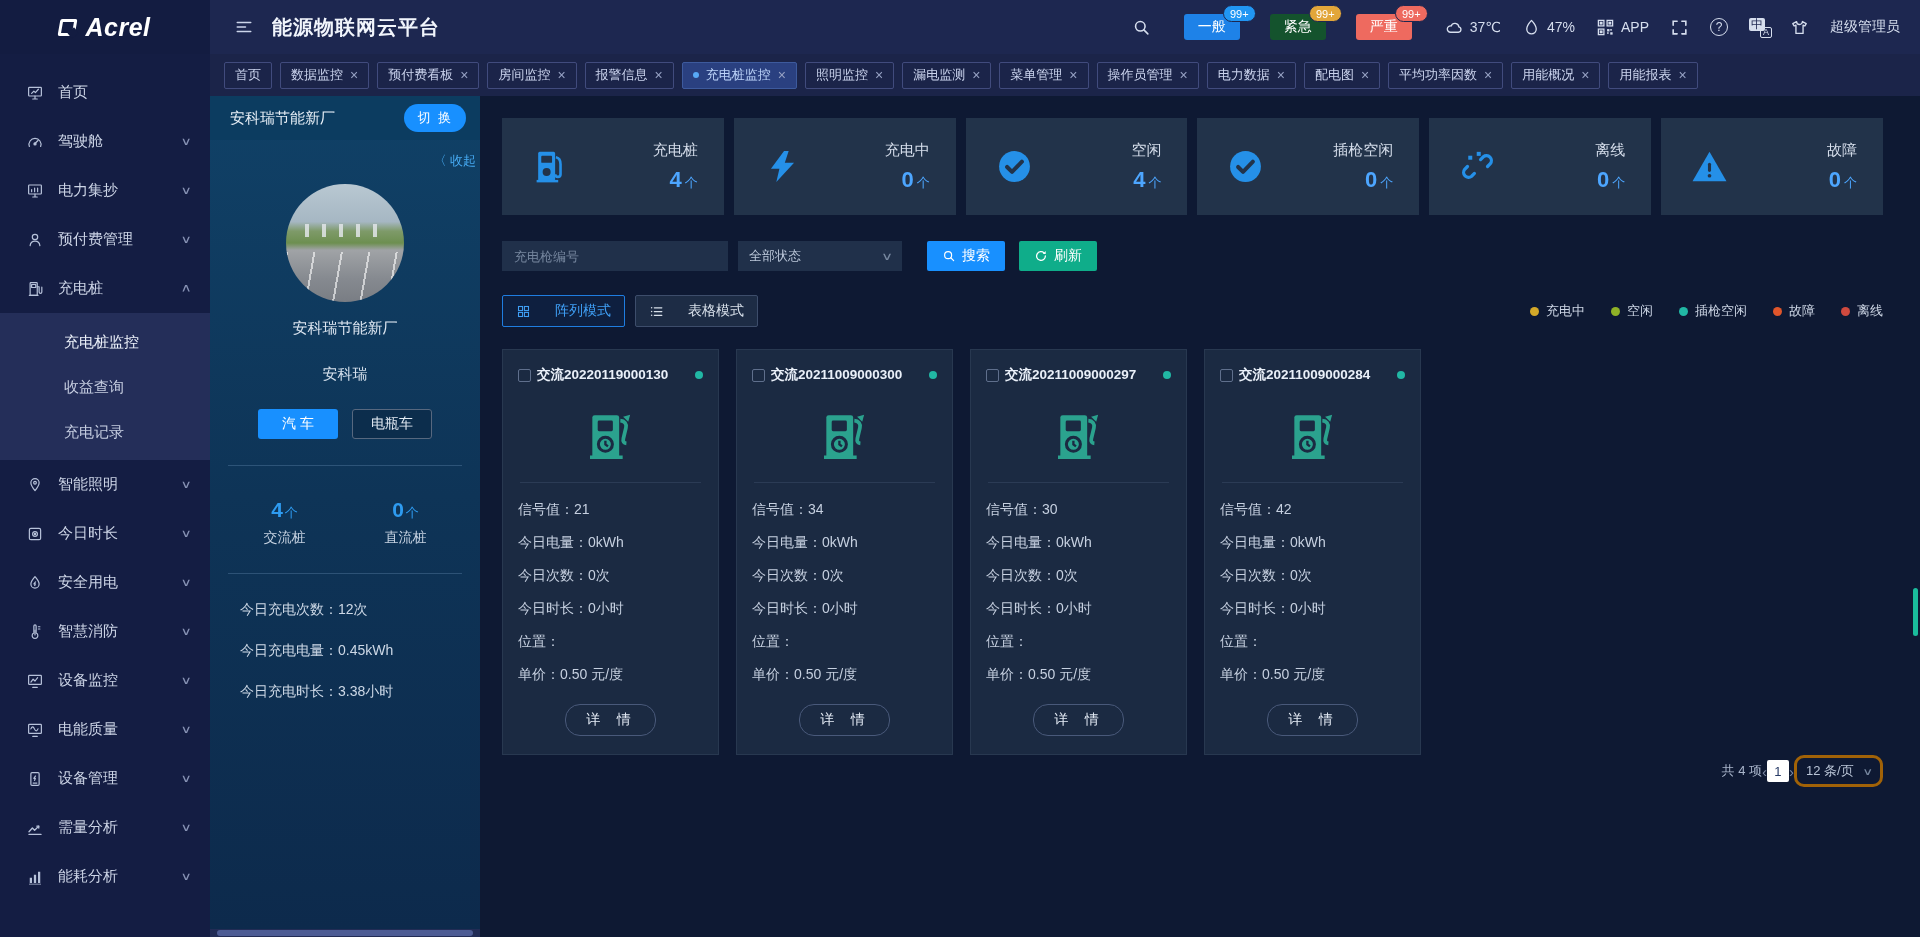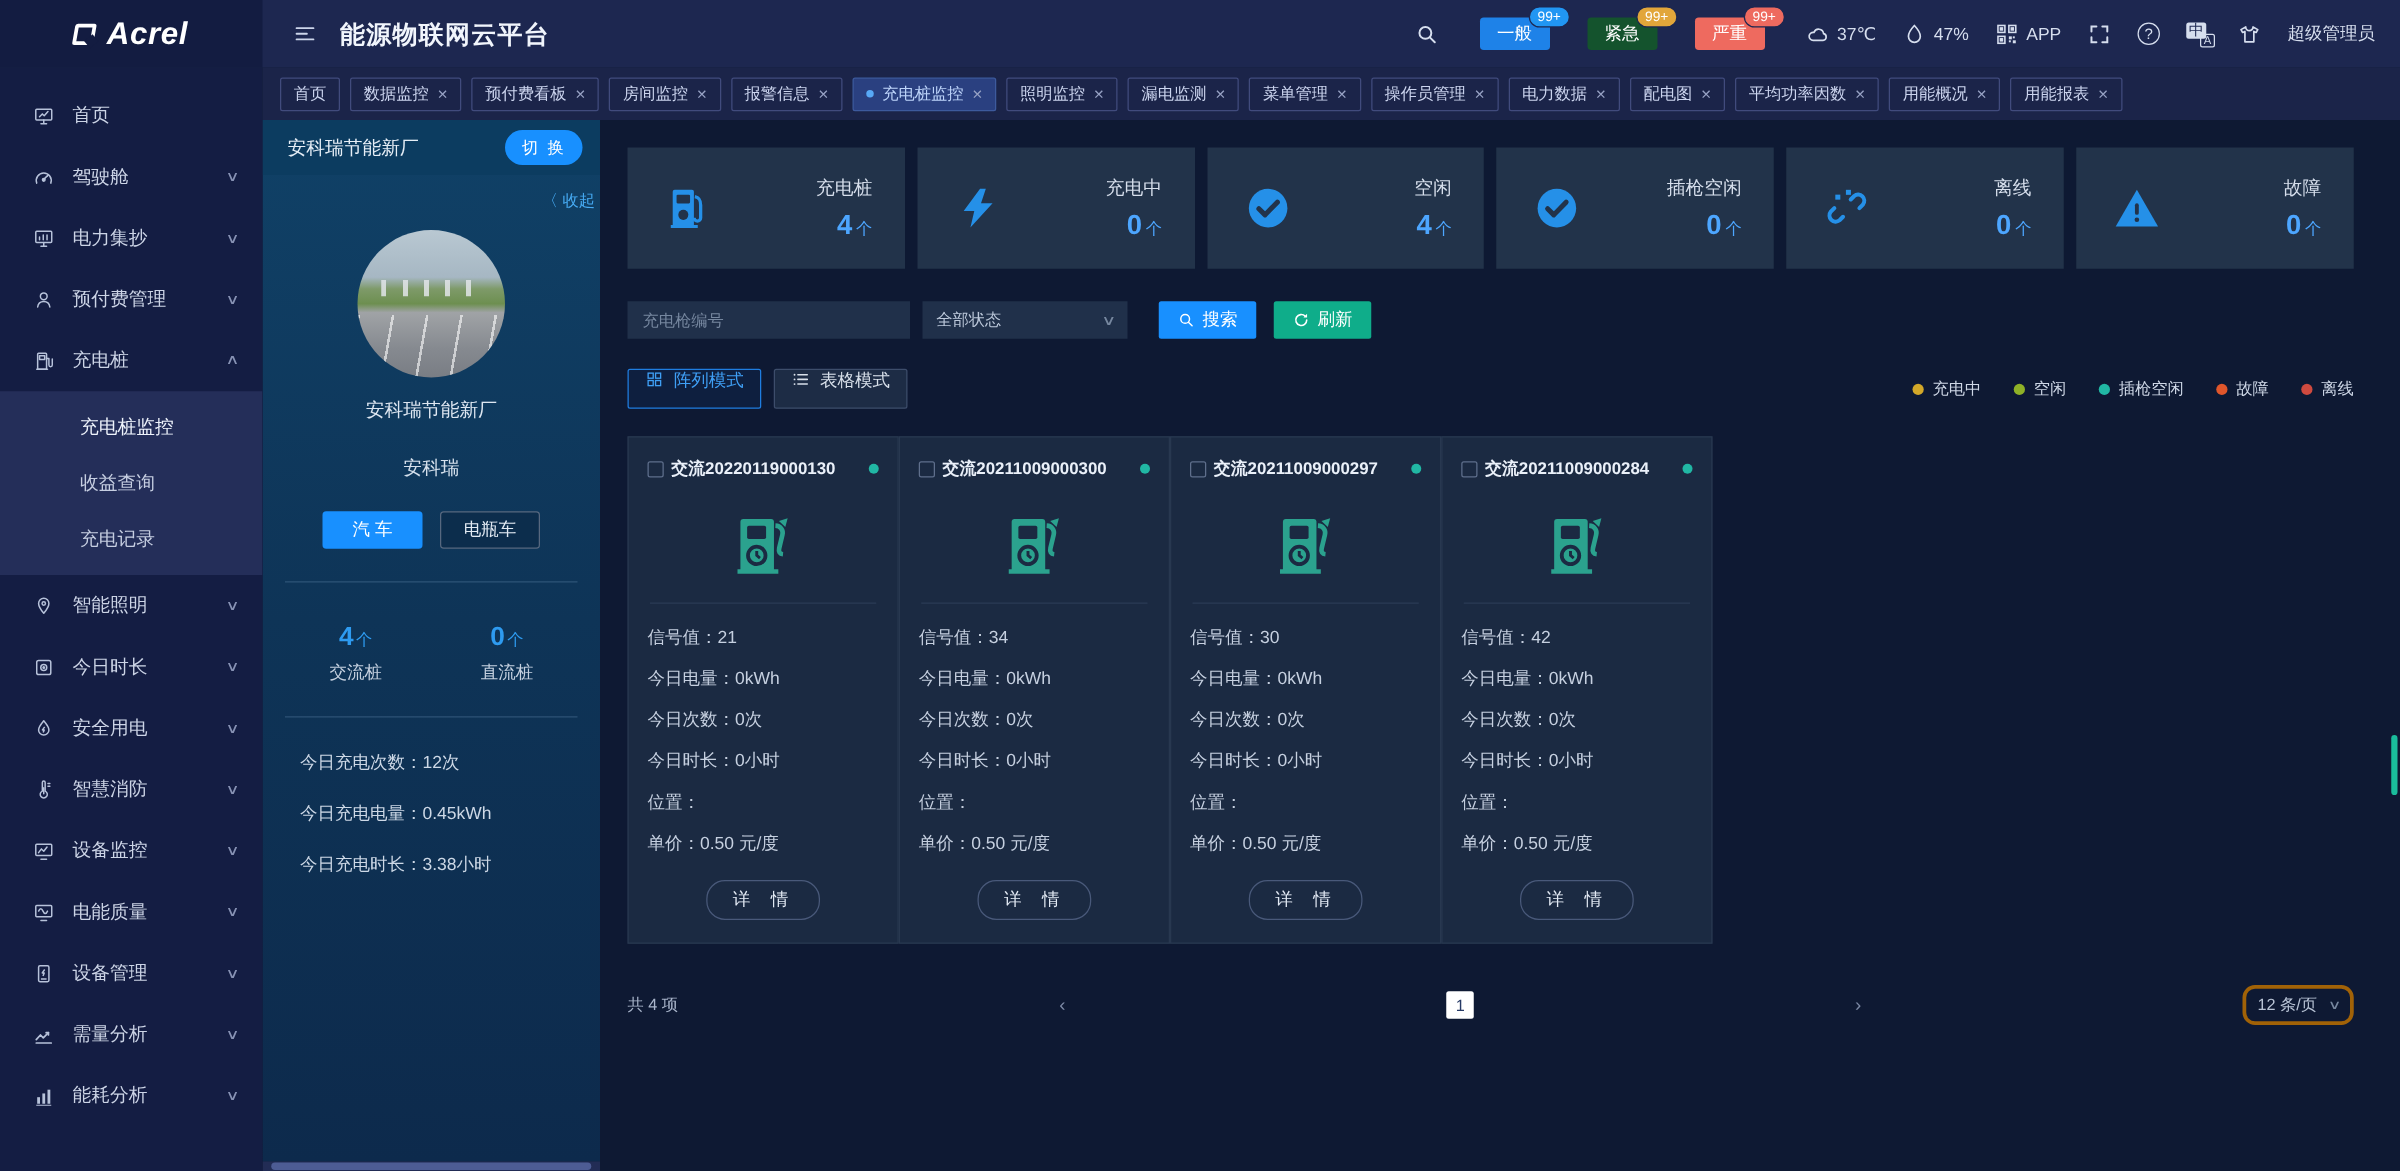--- a/index.html
+++ b/index.html
@@ -91,40 +91,40 @@
   .gun-input{width:226px;height:30px;background:#20304a;border:none;outline:none;color:#c6d1e2;padding:0 12px;font-size:13px;font-family:inherit}
   .gun-input::placeholder{color:#76879f}
   .status-select{width:164px;height:30px;background:#20304a;margin-left:10px;display:flex;align-items:center;padding:0 11px;font-size:13px;color:#bcc8da;cursor:pointer}
   .chev{margin-left:auto;color:#76879f;font-size:11px;transform:scaleX(1.5)}
   .btn{height:30px;border:none;border-radius:2px;color:#fff;font-size:14px;display:inline-flex;align-items:center;gap:6px;padding:0 15px;cursor:pointer;font-family:inherit}
   .btn .icon{width:14px;height:14px}
   .btn-search{background:#1890ff;margin-left:25px}
   .btn-refresh{background:#0fad8a;margin-left:14px}
 
   .mode-row{display:flex;align-items:center;margin-bottom:22px}
-  .mode-btn{height:32px;padding:0 13px;display:inline-flex;align-items:flex-start;gap:8px;font-size:14px;border-radius:2px;cursor:pointer;background:#1d2c45;border:1px solid #3d4d6b;color:#d8e0ea}
+  .mode-btn{height:32px;padding:0 13px;display:inline-flex;align-items:center;gap:24px;font-size:14px;border-radius:2px;cursor:pointer;background:#1d2c45;border:1px solid #3d4d6b;color:#d8e0ea}
   .mode-btn .icon{width:15px;height:15px}
   .mode-btn.active{color:#3f9ff5;border:1px solid #1f7de0;background:rgba(24,144,255,.06);margin-right:10px}
   .legend{margin-left:auto;display:flex;gap:26px;align-items:center;font-size:13px;color:#ced7e6}
   .lg-item{display:flex;align-items:center;gap:7px}
   .lg-dot{width:9px;height:9px;border-radius:50%}
 
-  .cards-row{display:flex;}
+  .cards-row{display:flex;gap:17px}
   .device-card{width:217px;min-height:388px;background:#1b2a42;border:1px solid #283850;padding:16px 15px 18px;cursor:pointer}
   .dc-head{display:flex;align-items:center}
   .dc-check{width:13px;height:13px;border:1px solid #5f6f8c;border-radius:2px;margin-right:6px;flex:none;cursor:pointer}
   .dc-title{font-size:13.5px;font-weight:bold;color:#eaf0f9;white-space:nowrap}
   .dc-dot{width:8px;height:8px;border-radius:50%;margin-left:auto;flex:none}
   .dc-icon{width:56px;height:62px;margin:20px auto 16px;color:#2ba28e}
   .dc-divider{border-top:1px solid #2b3b55;margin:0 2px}
   .dc-rows{padding-top:10px;font-size:14px;color:#c6d0e0}
   .dc-row{line-height:33px;white-space:nowrap}
   .dc-btn{display:block;margin:13px auto 0;background:transparent;border:1px solid #49597a;border-radius:15px;color:#e4ebf5;font-size:14px;padding:6px 20px;letter-spacing:4px;cursor:pointer;font-family:Liberation Mono, monospace}
 
-  .pagination{display:flex;justify-content:space-between;align-items:center;gap:13px;margin-top:33px;font-size:13px;color:#a9b5cb}
+  .pagination{display:flex;justify-content:flex-end;align-items:center;font-size:13px;color:#a9b5cb}
   .pg-arrow{color:#7c89a5;font-size:15px;cursor:pointer}
   .pg-page{width:22px;height:22px;background:#fff;color:#273a66;display:flex;align-items:center;justify-content:center;border-radius:2px;font-size:13px;cursor:pointer}
   .pg-size{border:3px solid #a16207;border-radius:10px;padding:4px 9px;display:flex;gap:10px;align-items:center;color:#b9c4d6;cursor:pointer}
   .pg-size .chev{font-size:10px}
 
   .v-scroll{position:absolute;right:2px;top:588px;width:5px;height:48px;background:#1abc9c;border-radius:3px;cursor:pointer}
   .h-scroll{position:absolute;left:210px;bottom:0;width:270px;height:8px;background:#222c55;cursor:pointer}
   .h-thumb{width:256px;height:6px;margin:1px 0 0 7px;background:#4d5c94;border-radius:3px}
 </style>
 </head>

